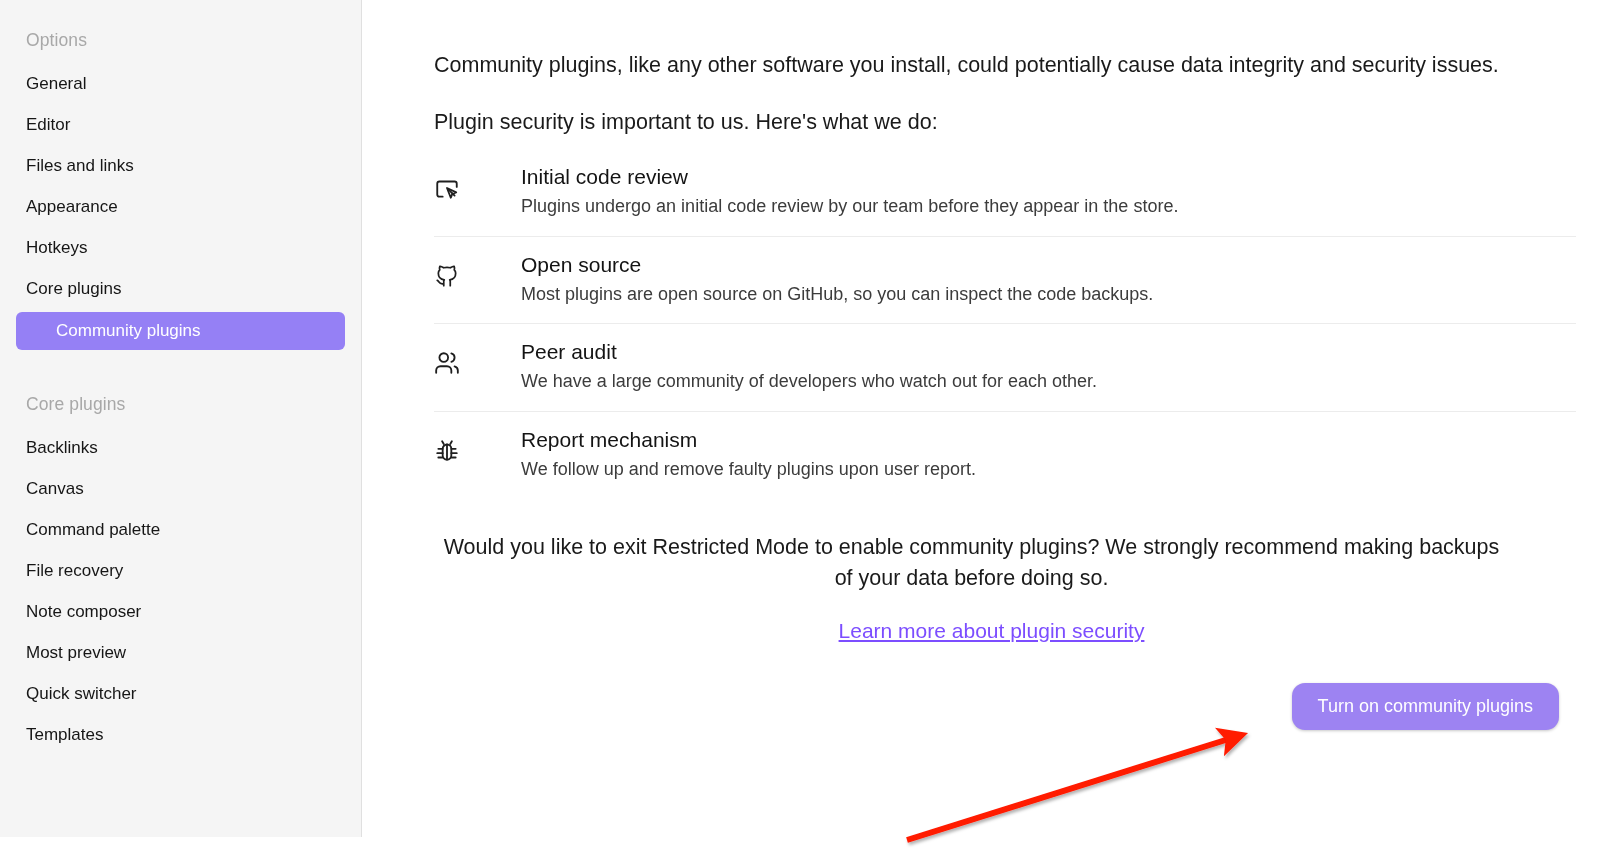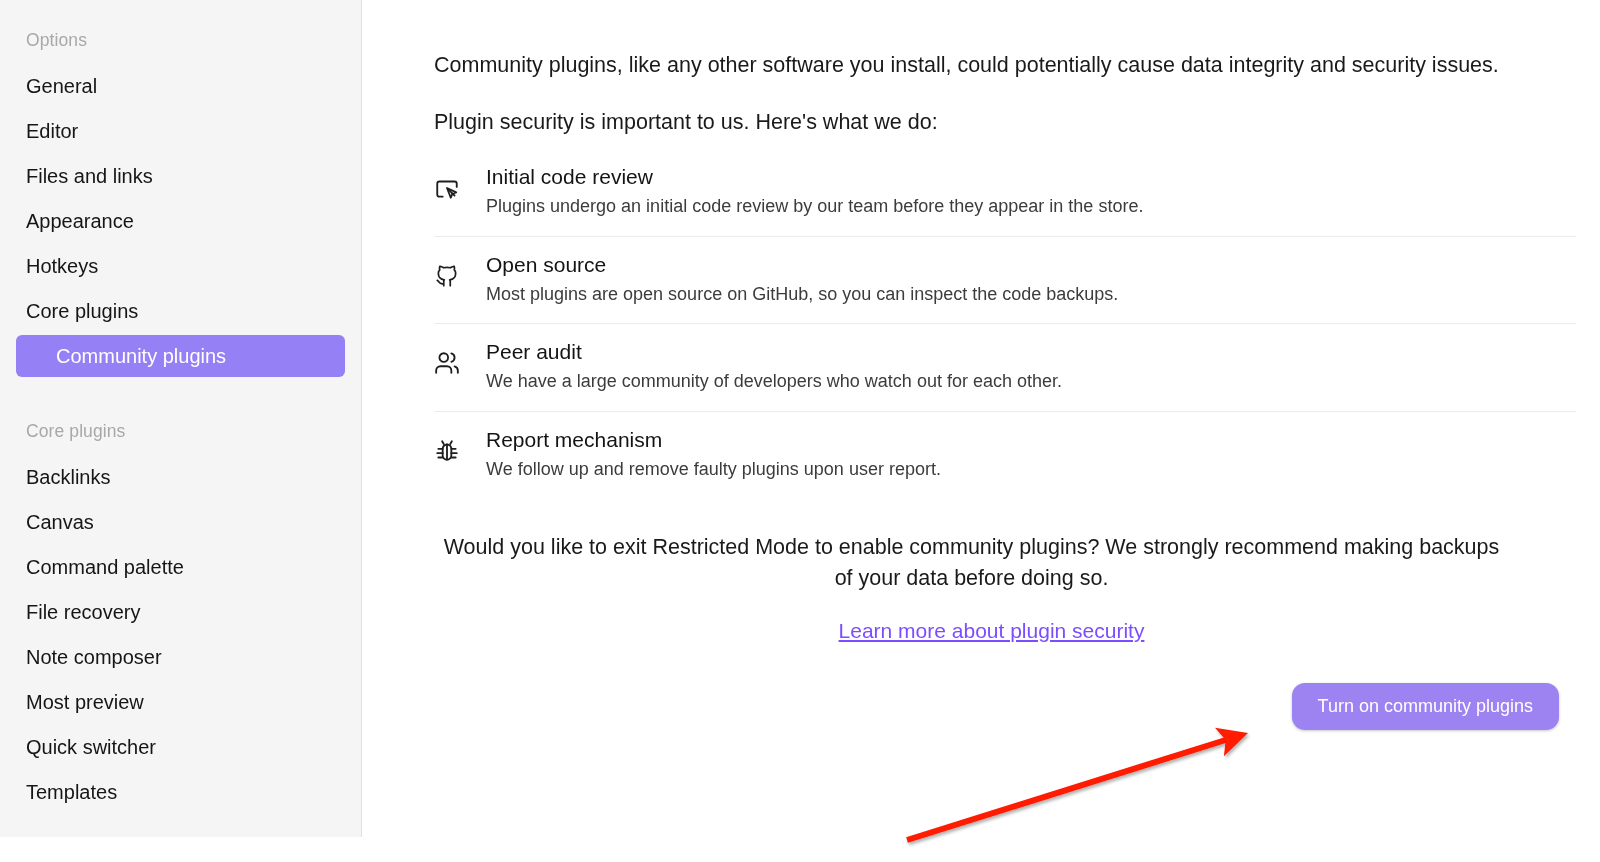--- a/index.html
+++ b/index.html
@@ -31,21 +31,21 @@
   .nav-heading {
     font-size: 17.5px;
     color: #a8a8a8;
     font-weight: 400;
     padding: 0 10px;
     margin-bottom: 14px;
     letter-spacing: 0.1px;
   }
   .nav-heading.second { margin-top: 44px; }
   .nav-item {
-    font-size: 20px;
+    font-size: 17px;
     color: #161616;
     padding: 8px 10px;
     border-radius: 6px;
     margin-bottom: 3px;
     line-height: 1.3;
     cursor: pointer;
     white-space: nowrap;
   }
   .nav-item.selected {
     background: #9580f5;
@@ -71,20 +71,21 @@
   }
   .para.tight { margin-bottom: 22px; }
 
   .feature-list { margin-top: 6px; }
   .feature {
     display: flex;
     align-items: flex-start;
     padding: 14px 0 16px 0;
     border-bottom: 1px solid #ececec;
     max-width: 1145px;
+    gap: 35px;
   }
   .feature:first-child { padding-top: 4px; }
   .feature:last-child { border-bottom: none; }
   .feature-icon {
     flex: 0 0 52px;
     display: flex;
     align-items: center;
     justify-content: flex-start;
     padding-top: 12px;
     color: #1f1f1f;

